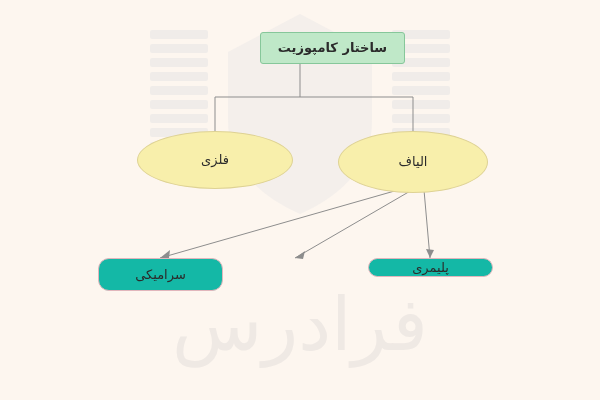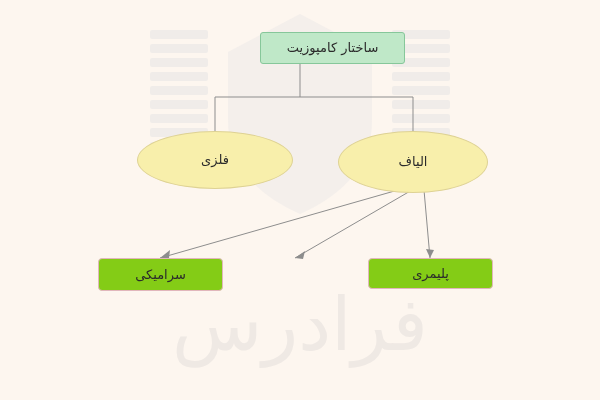--- a/index.html
+++ b/index.html
@@ -49,23 +49,23 @@
     background: #bfe8c8;
     border: 1px solid #86c79a;
     border-radius: 3px;
   }
   .node-ellipse {
     background: #f8efab;
     border: 1px solid #ded294;
     border-radius: 50%;
   }
   .node-leaf {
-    background: #84cc16;
+    background: #14b8a6;
     border: 1px solid #e1b6bc;
-    border-radius: 4px;
+    border-radius: 11px;
   }
 </style>
 </head>
 <body>
 
 <div id="stage">
 
   <svg class="watermark" viewBox="0 0 600 400">
     <g fill="#f0ece9">
 
@@ -115,34 +115,34 @@
       <line x1="412" y1="190" x2="295" y2="258"></line>
       <line x1="424" y1="190" x2="430" y2="258"></line>
     </g>
     <g fill="#8d8d8d">
       <polygon points="160,258 170,250 169,258"></polygon>
       <polygon points="295,258 305,251 303,259"></polygon>
       <polygon points="430,258 426,249 434,250"></polygon>
     </g>
   </svg>
 
-  <div class="node node-root" style="left:260px; top:32px; width:145px; height:32px;">
+  <div class="node node-root" style="left:260px; top:32px; width:145px; height:32px;font-weight:bold;">
     <span>ساختار کامپوزیت</span>
   </div>
 
   <div class="node node-ellipse" style="left:137px; top:131px; width:156px; height:58px;">
     <span>فلزی</span>
   </div>
 
   <div class="node node-ellipse" style="left:338px; top:131px; width:150px; height:62px;">
     <span>الیاف</span>
   </div>
 
   <div class="node node-leaf" style="left:98px; top:258px; width:125px; height:33px;">
     <span>سرامیکی</span>
   </div>
 
 
-  <div class="node node-leaf" style="left:368px; top:258px; width:125px; height:31px;">
+  <div class="node node-leaf" style="left:368px; top:258px; width:125px; height:19px;">
     <span>پلیمری</span>
   </div>
 
 </div>
 
 </body></html>

